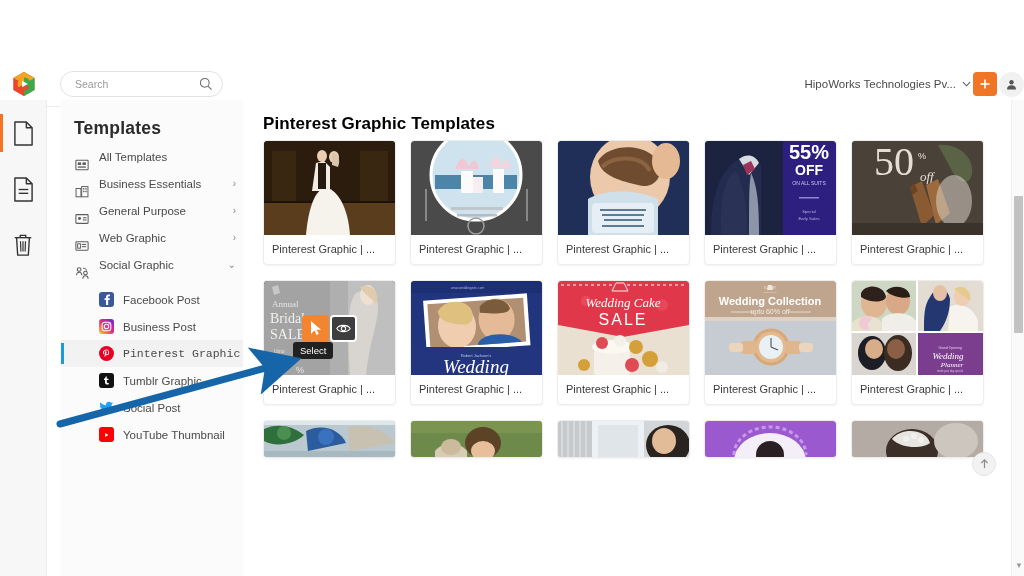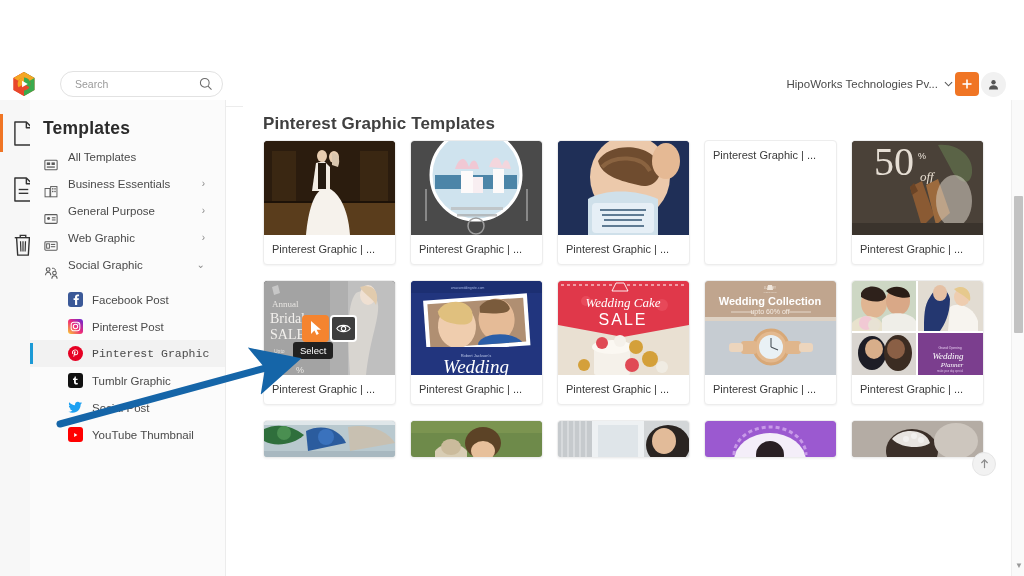--- a/index.html
+++ b/index.html
@@ -26,21 +26,21 @@
   }
   .searchbox input {
     border: none; outline: none; background: transparent;
     font-family: "Liberation Sans", sans-serif; font-size: 10.5px; color:#555;
     padding-left: 14px; width: 128px; height: 22px;
   }
   .searchbox input::placeholder { color:#9a9a9a; }
   .search-icon { position:absolute; right: 9px; top: 5px; }
 
   .topbar-right {
-    margin-left:auto; display:flex; align-items:center; gap:2px; padding-right:18px;
+    margin-left:auto; display:flex; align-items:center; gap:2px; 
   }
   .org-select {
     display:flex; align-items:center; gap:6px; font-size:11.5px; color:#4b4b4b; cursor:pointer;
   }
   .plus-btn {
     width: 24px; height: 24px; border-radius: 4px; background:#f07524;
     display:flex; align-items:center; justify-content:center;
     color:#fff; font-size:17px; line-height:1; font-weight:300; cursor:pointer;
   }
   .avatar-btn {
@@ -57,21 +57,21 @@
   .rail-item {
     width:47px; height:38px; display:flex; align-items:center; justify-content:center;
     position:relative; cursor:pointer;
   }
   .rail-item.active::before {
     content:""; position:absolute; left:0; top:0px; width:3px; height:38px; background:#f07524;
   }
 
   
   .sidebar {
-    position:absolute; top:100px; left:30px; width:196px; height:476px;
+    position:absolute; top:100px; left:61px; width:196px; height:476px;
     background:#fbfbfb; border-right:1px solid #ececec; overflow:hidden;
   }
   .sidebar h2 {
     font-size:17.5px; font-weight:bold; color:#2b2b2b; padding:18px 0 12px 13px; letter-spacing:.2px;
   }
   .nav-item {
     display:flex; height:27px; padding-left:14px;
     font-size:11.5px; color:#494949; cursor:pointer; position:relative;
   }
   .nav-item .nico { width:16px; display:flex; align-items:center; justify-content:flex-start; margin-right:8px; }
@@ -85,21 +85,21 @@
   .nav-sub.active::before {
     content:""; position:absolute; left:0px; top:3px; width:3px; height:21px; background:#1c9ad6;
   }
 
   
   .main {
     position:absolute; top:100px; left:243px; width:781px; height:476px;
     background:#ffffff; overflow:hidden;
   }
   .main-title {
-    font-size:17px; font-weight:bold; color:#404040; padding:14px 0 0 20px; letter-spacing:.1px;
+    font-size:17px; font-weight:bold; color:#000000; padding:14px 0 0 20px; letter-spacing:.1px;
   }
   .grid {
     position:absolute; top:40px; left:20px; width:740px;
     display:flex; flex-wrap:wrap; gap:0px;
   }
   .card {
     width:133px; margin-right:14px; margin-bottom:15px;
     background:#fff; border:1px solid #ededed; border-radius:4px;
     box-shadow:0 1px 2px rgba(0,0,0,0.05);
     overflow:hidden; cursor:pointer; position:relative;
@@ -311,21 +311,21 @@
     </div>
 
     <div class="nav-sub">
       <span class="sico" style="background:linear-gradient(45deg,#f9ce34,#ee2a7b,#6228d7)">
         <svg width="11" height="11" viewBox="0 0 14 14">
           <rect x="1.5" y="1.5" width="11" height="11" rx="3.2" fill="none" stroke="#fff" stroke-width="1.3"></rect>
           <circle cx="7" cy="7" r="2.8" fill="none" stroke="#fff" stroke-width="1.3"></circle>
           <circle cx="10.3" cy="3.7" r="0.9" fill="#fff"></circle>
         </svg>
       </span>
-      <span>Pinterest Post</span>
+      <span>Business Post</span>
     </div>
 
 
     <div class="nav-sub active">
       <span class="sico" style="background:#e60023; border-radius:50%;">
         <svg width="11" height="11" viewBox="0 0 14 14">
           <path d="M7,1.8 C4.3,1.8 2.6,3.6 2.6,5.6 C2.6,6.7 3.1,7.6 3.9,7.9 C4.1,8 4.2,7.95 4.2,7.8 L4.35,7.2 C4.4,7.05 4.38,7 4.28,6.85 C4.05,6.55 3.9,6.15 3.9,5.6 C3.9,4.1 5,2.8 6.85,2.8 C8.45,2.8 9.35,3.75 9.35,5.05 C9.35,6.75 8.6,8.15 7.5,8.15 C6.9,8.15 6.45,7.65 6.6,7.05 C6.78,6.3 7.12,5.5 7.12,4.95 C7.12,4.45 6.85,4.05 6.3,4.05 C5.65,4.05 5.12,4.7 5.12,5.6 C5.12,6.15 5.32,6.55 5.32,6.55 L4.6,9.6 C4.42,10.4 4.58,11.4 4.6,11.5 C4.61,11.56 4.68,11.58 4.72,11.53 C4.78,11.45 5.5,10.55 5.72,9.75 L6.05,8.5 C6.25,8.88 6.82,9.2 7.42,9.2 C9.22,9.2 10.45,7.57 10.45,5.4 C10.45,3.75 9.05,1.8 7,1.8 Z" fill="#fff"></path>
         </svg>
       </span>
       <span>Pinterest Graphic</span>
@@ -420,20 +420,37 @@
             <rect x="42" y="68" width="46" height="2" fill="#5f7b93"></rect>
             <rect x="44" y="73" width="42" height="2" fill="#5f7b93"></rect>
             <rect x="46" y="78" width="38" height="2" fill="#5f7b93"></rect>
             <rect x="44" y="84" width="42" height="2" fill="#5f7b93"></rect>
           </svg>
         </div>
         <div class="label">Pinterest Graphic | ...</div>
       </div>
 
       <div class="card">
+        <div class="thumb">
+          <svg class="thumbimg" viewBox="0 0 131 94" preserveAspectRatio="none">
+            <rect width="131" height="94" fill="#2d1f80"></rect>
+            <path d="M0,0 L78,0 L78,94 L0,94 Z" fill="#1b2340"></path>
+            <path d="M6,94 C6,52 16,28 34,18 L56,24 L56,94 Z" fill="#232c4e"></path>
+            <path d="M34,18 C42,12 50,14 54,22 L44,34 Z" fill="#d7dbe2"></path>
+            <path d="M38,24 L46,20 L50,28 L42,34 Z" fill="#9c3358"></path>
+            <path d="M30,30 C38,42 42,60 42,94 L16,94 C14,58 20,38 30,30 Z" fill="#2a3355"></path>
+            <path d="M46,32 C52,44 54,62 54,94 L44,94 C44,60 44,44 46,32 Z" fill="#8d95a8"></path>
+            <text x="104" y="18" font-family="Liberation Sans, sans-serif" font-size="20" font-weight="bold" fill="#ffffff" text-anchor="middle">55%</text>
+            <text x="104" y="34" font-family="Liberation Sans, sans-serif" font-size="14" font-weight="bold" fill="#ffffff" text-anchor="middle">OFF</text>
+            <text x="104" y="44" font-family="Liberation Sans, sans-serif" font-size="5" fill="#c9c3ee" text-anchor="middle">ON ALL SUITS</text>
+            <rect x="94" y="56" width="20" height="1.5" fill="#8f88d0"></rect>
+            <text x="104" y="72" font-family="Liberation Sans, sans-serif" font-size="4.2" fill="#b7b0e0" text-anchor="middle">Special</text>
+            <text x="104" y="79" font-family="Liberation Sans, sans-serif" font-size="4.2" fill="#b7b0e0" text-anchor="middle">Early Sales</text>
+          </svg>
+        </div>
         <div class="label">Pinterest Graphic | ...</div>
       </div>
 
       <div class="card">
         <div class="thumb">
           <svg class="thumbimg" viewBox="0 0 131 94" preserveAspectRatio="none">
             <rect width="131" height="94" fill="#3c3630"></rect>
             <rect x="0" y="0" width="131" height="94" fill="#4a4138"></rect>
             <path d="M86,4 C106,2 122,16 120,32 C118,48 104,40 98,26 Z" fill="#5e6b4a" opacity="0.8"></path>
             <text x="42" y="34" font-family="Liberation Serif, serif" font-size="40" fill="#efe7dd" text-anchor="middle" opacity="0.95">50</text>

